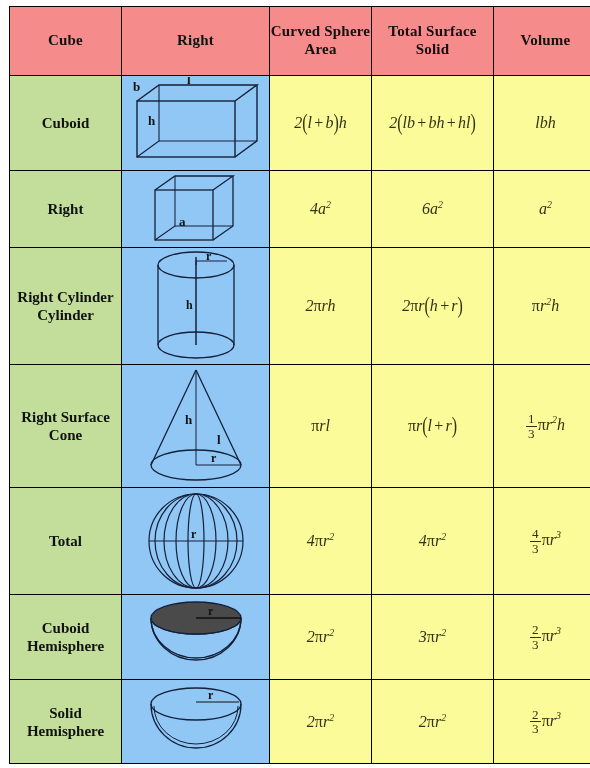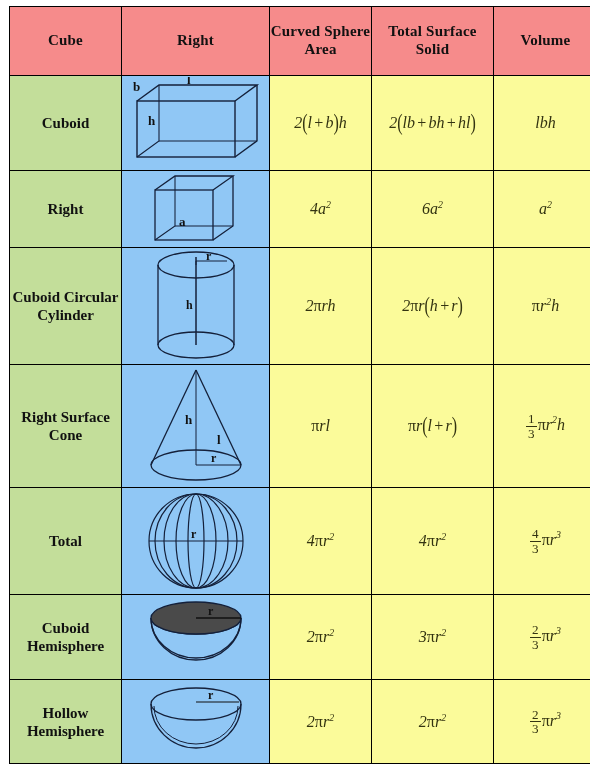--- a/index.html
+++ b/index.html
@@ -198,21 +198,21 @@
       </td>
       <td class="cell-formula">
         <span class="f">6<i>a</i><sup>2</sup></span>
       </td>
       <td class="cell-formula">
         <span class="f"><i>a</i><sup>2</sup></span>
       </td>
     </tr>
 
     <tr class="row-cylinder">
-      <td class="cell-name">Cuboid Circular Cylinder</td>
+      <td class="cell-name">Right Cylinder Cylinder</td>
       <td class="cell-figure">
         <span class="fig-wrap">
           <svg width="146" height="114" viewBox="0 0 146 114" xmlns="http://www.w3.org/2000/svg">
             <g fill="none" stroke="#14203a" stroke-width="1.3">
               <ellipse cx="73" cy="16" rx="38" ry="13"></ellipse>
               <ellipse cx="73" cy="96" rx="38" ry="13"></ellipse>
               <path d="M35 16 L35 96"></path>
               <path d="M111 16 L111 96"></path>
               <path d="M73 16 L73 96" stroke-width="1"></path>
               <path d="M73 16 L73 8 M73 8 L73 16" stroke-width="1"></path>
@@ -316,21 +316,21 @@
       </td>
       <td class="cell-formula">
         <span class="f">3<span class="upr">π</span><i>r</i><sup>2</sup></span>
       </td>
       <td class="cell-formula">
         <span class="f"><span class="frac"><span class="num">2</span><span class="den">3</span></span><span class="upr">π</span><i>r</i><sup>3</sup></span>
       </td>
     </tr>
 
     <tr class="row-hollowhemi">
-      <td class="cell-name">Hollow Hemisphere</td>
+      <td class="cell-name">Solid Hemisphere</td>
       <td class="cell-figure">
         <span class="fig-wrap">
           <svg width="146" height="80" viewBox="0 0 146 80" xmlns="http://www.w3.org/2000/svg">
             <g fill="none" stroke="#14203a" stroke-width="1.3">
               <ellipse cx="73" cy="22" rx="45" ry="16"></ellipse>
               <path d="M28 22 A45 44 0 0 0 118 22"></path>
               <path d="M31 24 A42 38 0 0 0 115 24" stroke-width="1"></path>
             </g>
             <path d="M73 20 L116 20" stroke="#111" stroke-width="1.2"></path>
             <text x="85" y="17" font-family="Liberation Serif, serif" font-size="12" font-weight="bold" fill="#111">r</text>

